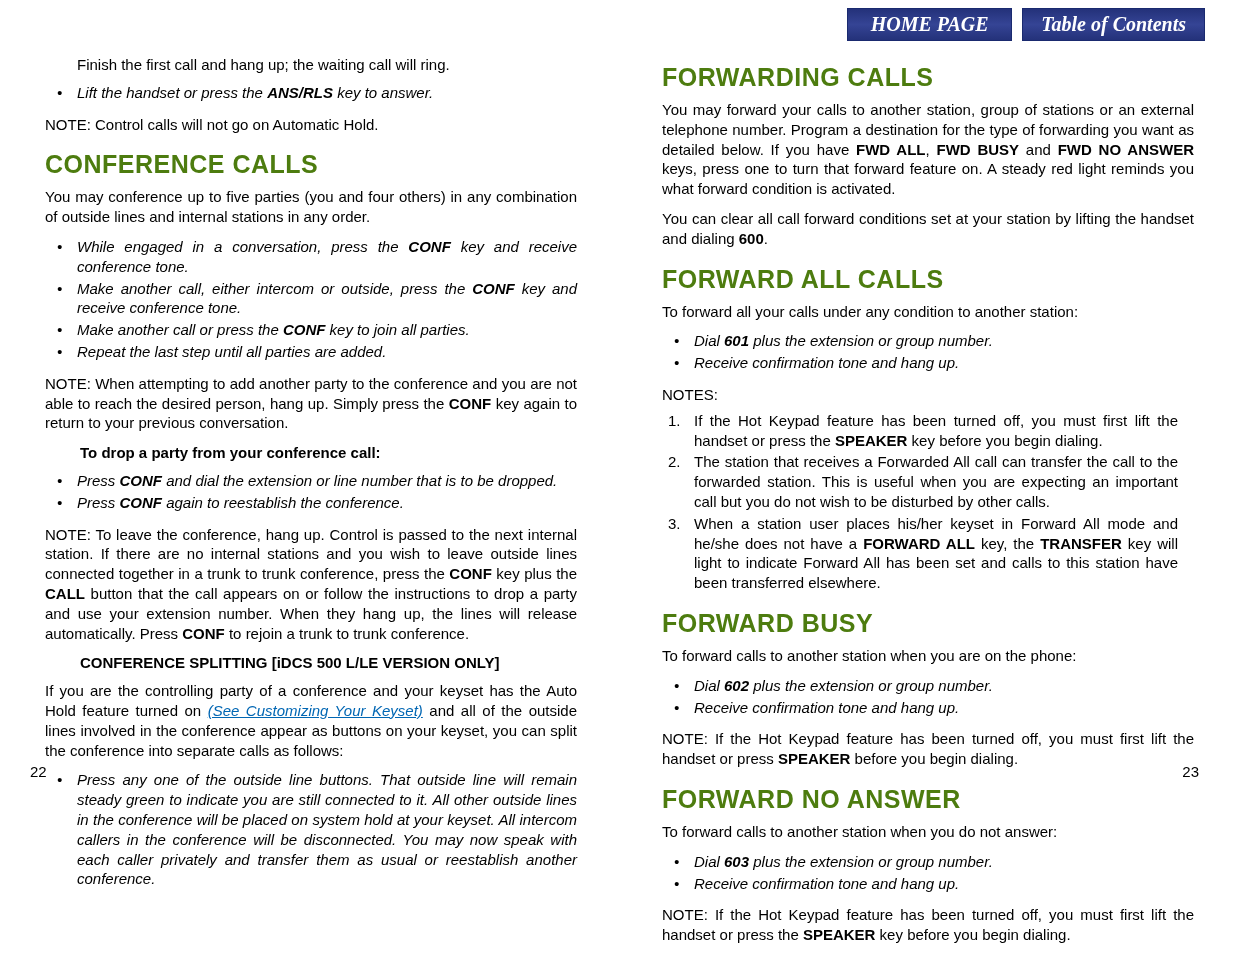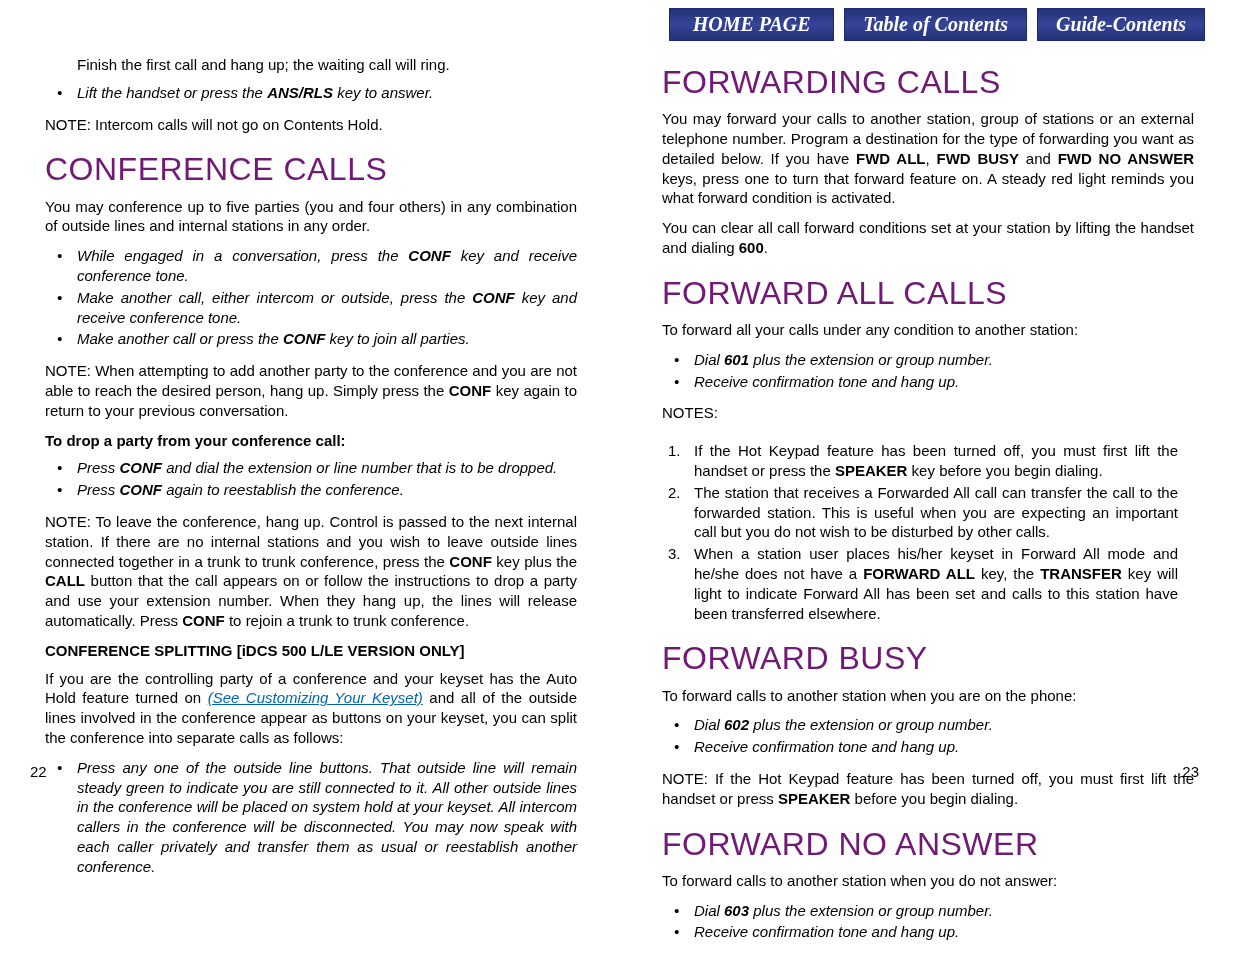--- a/index.html
+++ b/index.html
@@ -39,23 +39,23 @@
   }
   .page {
     width: 617px;
     padding: 55px 40px 30px 45px;
     position: relative;
     font-size: 15px;
     line-height: 1.32;
   }
   .page.right { padding-top: 55px; }
   h2 {
-    color: #701a75;
-    font-weight: normal;
-    font-size: 32px;
+    color: #4d7c0f;
+    font-weight: bold;
+    font-size: 25px;
     letter-spacing: 0.5px;
     margin-top: 14px;
     margin-bottom: 6px;
     font-family: Arial, Helvetica, sans-serif;
   }
   p { margin-bottom: 10px; text-align: justify; }
   ul { list-style: none; margin: 8px 0 12px 0; }
   ul li {
     position: relative;
     padding-left: 32px;
@@ -77,55 +77,55 @@
     text-align: justify;
     counter-increment: item;
   }
   ol li::before {
     content: counter(item) ".";
     position: absolute;
     left: 6px;
     top: 0;
   }
   .b { font-weight: bold; }
-  .sub { font-weight: bold; margin-top: 8px; margin-bottom: 8px; }
+  .sub { font-weight: bold; margin-top: 8px; margin-bottom: 8px; margin-left: 35px; }
   .link { color: #0066b3; text-decoration: underline; font-style: italic; }
   .pagenum {
     position: absolute;
     bottom: 18px;
     font-size: 15px;
   }
   .pagenum.left { left: 30px; }
   .pagenum.right { right: 35px; }
-  .noteslabel { margin-bottom: 18px; }
+  .noteslabel { margin-bottom: 6px; }
 </style>
 </head>
 <body>
 
 <div class="nav">
   <div class="nav-btn">HOME PAGE</div>
   <div class="nav-btn">Table of Contents</div>
-  <div class="nav-btn">Guide-Contents</div>
 </div>
 
 <div class="pages">
 
   <div class="page">
     <p style="padding-left:32px;text-align:left;margin-bottom:0;">Finish the first call and hang up; the waiting call will ring.</p>
     <ul>
       <li><span>Lift the handset or press the </span><span class="b">ANS/RLS</span><span> key to answer.</span></li>
     </ul>
-    <p style="text-align:left;">NOTE: Intercom calls will not go on Contents Hold.</p>
+    <p style="text-align:left;">NOTE: Control calls will not go on Automatic Hold.</p>
 
     <h2>CONFERENCE CALLS</h2>
     <p>You may conference up to five parties (you and four others) in any combination of outside lines and internal stations in any order.</p>
     <ul>
       <li><span>While engaged in a conversation, press the </span><span class="b">CONF</span><span> key and receive conference tone.</span></li>
       <li><span>Make another call, either intercom or outside, press the </span><span class="b">CONF</span><span> key and receive conference tone.</span></li>
       <li><span>Make another call or press the </span><span class="b">CONF</span><span> key to join all parties.</span></li>
+      <li>Repeat the last step until all parties are added.</li>
     </ul>
     <p><span>NOTE:  When attempting to add another party to the conference and you are not able to reach the desired person, hang up. Simply press the </span><span class="b">CONF</span><span> key again to return to your previous conversation.</span></p>
 
     <p class="sub" style="text-align:left;">To drop a party from your conference call:</p>
     <ul>
       <li><span>Press </span><span class="b">CONF</span><span> and dial the extension or line number that is to be dropped.</span></li>
       <li><span>Press </span><span class="b">CONF</span><span> again to reestablish the conference.</span></li>
     </ul>
     <p><span>NOTE: To leave the conference, hang up. Control is passed to the next internal station. If there are no internal stations and you wish to leave outside lines connected together in a trunk to trunk conference, press the </span><span class="b">CONF</span><span> key plus the </span><span class="b">CALL</span><span> button that the call appears on or follow the instructions to drop a party and use your extension number. When they hang up, the lines will release automatically. Press </span><span class="b">CONF</span><span> to rejoin a trunk to trunk conference.</span></p>
 

